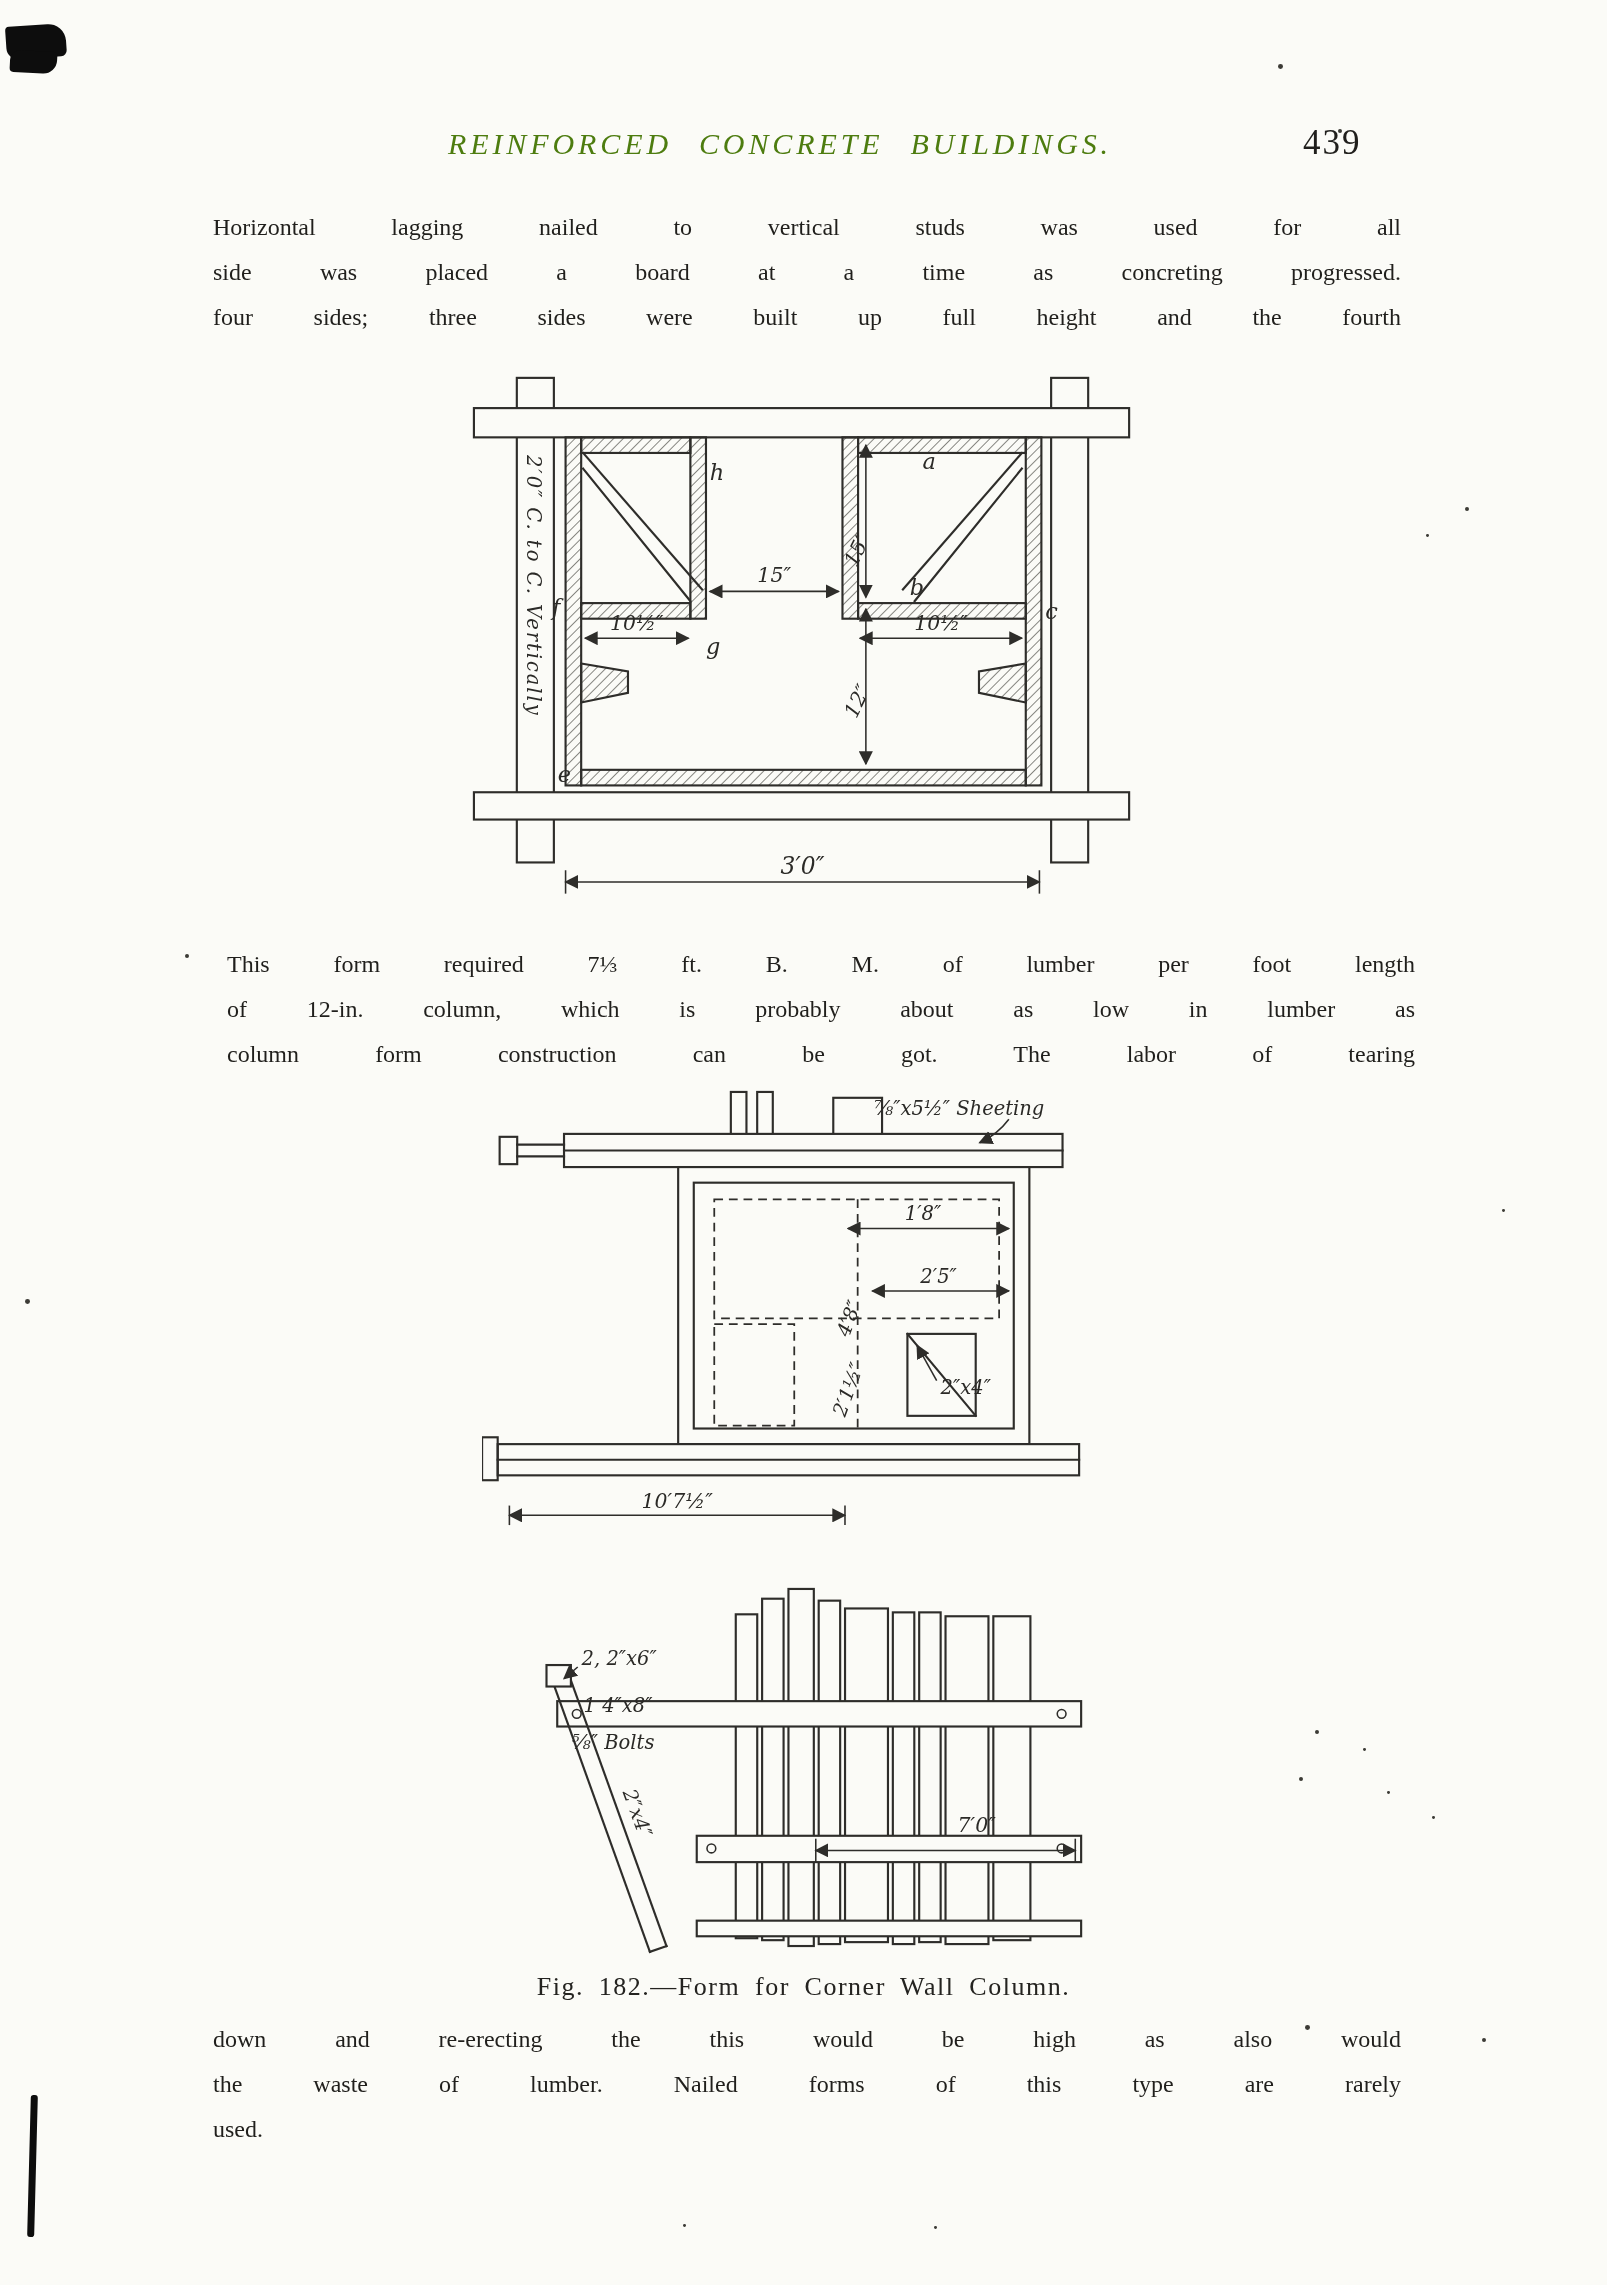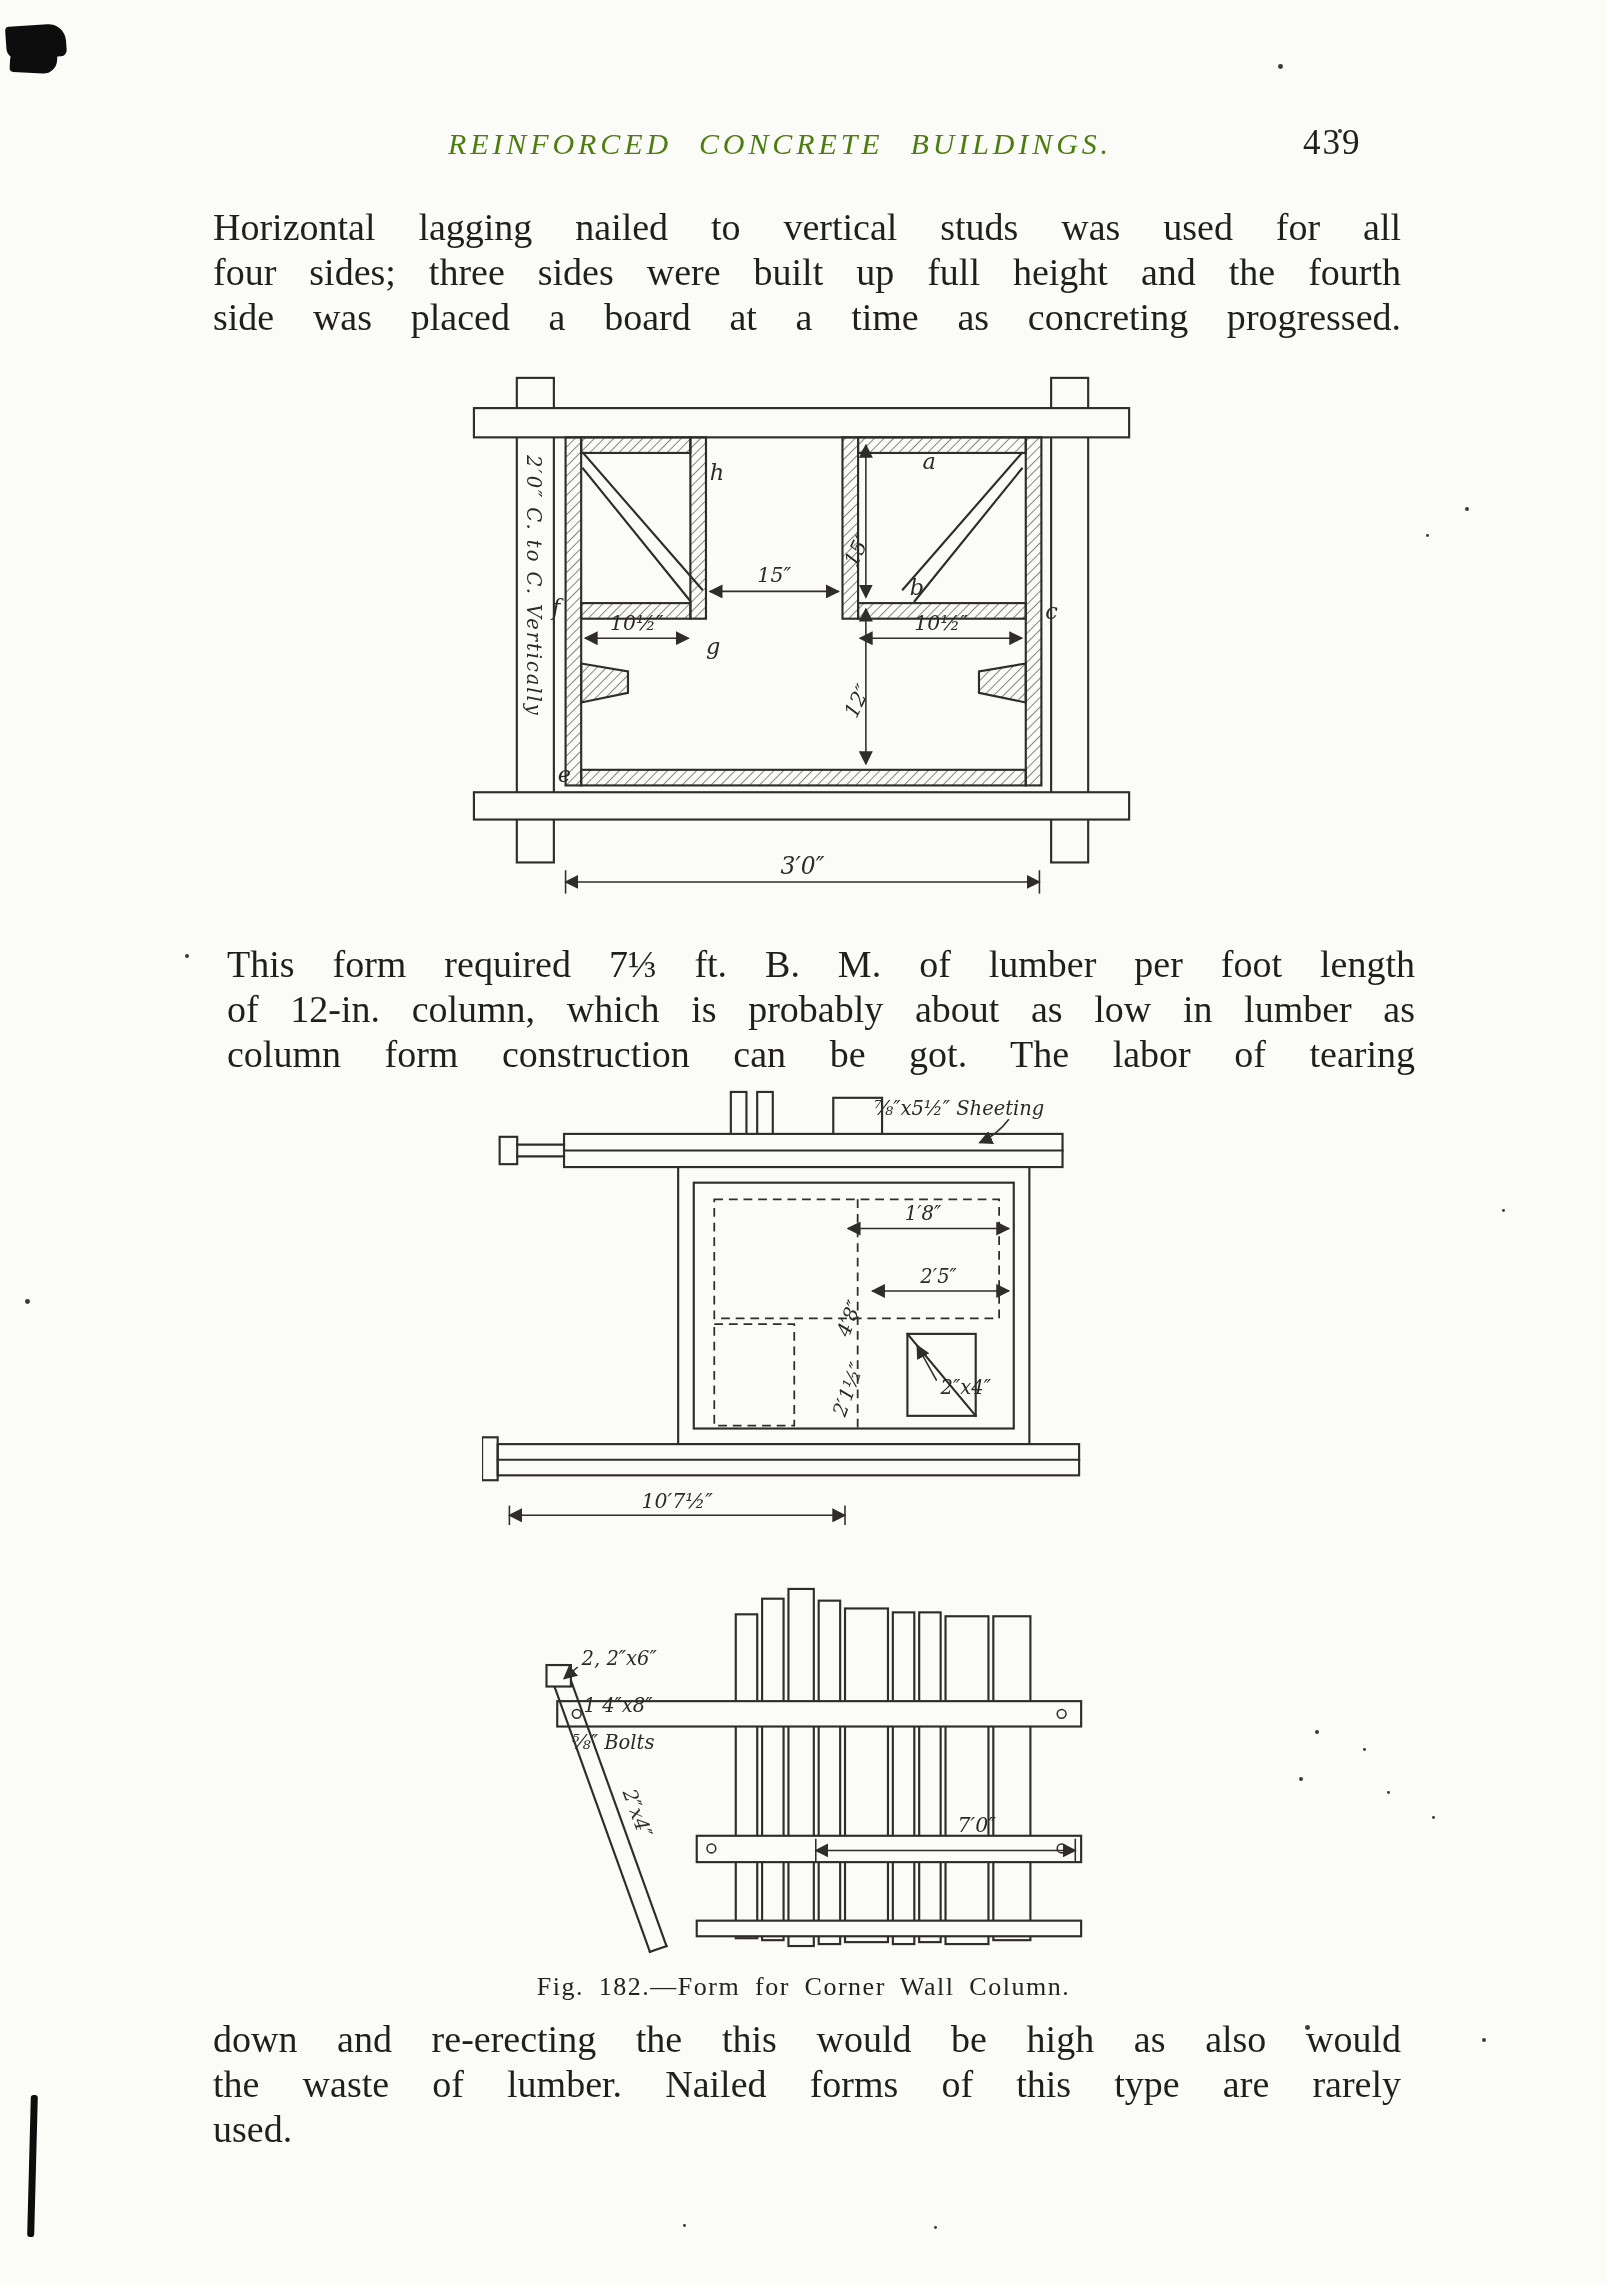--- a/index.html
+++ b/index.html
@@ -9,21 +9,21 @@
     background:#fbfbf7; overflow:hidden;
     font-family:"Liberation Serif","DejaVu Serif",serif;
     color:#201f1c;
   }
   .page-header { position:absolute; top:119px; left:0; width:1607px; height:59px; }
   .running-title {
     position:absolute; left:0; top:7.8px; width:1560px; text-align:center;
     font-style:italic; font-size:30px; letter-spacing:3.9px; word-spacing:15.6px; color:#4d7c0f;
   }
   .page-number { position:absolute; left:1303px; top:3.9px; font-size:35px; letter-spacing:2px; }
-  .body-par { position:absolute; left:213px; width:1188px; font-size:38px; line-height:45px; word-spacing:4.9px; }
+  .body-par { position:absolute; left:213px; width:1188px; font-size:24px; line-height:45px; word-spacing:4.9px; }
   .body-par .line { text-align:justify; text-align-last:justify; }
   .body-par .line.last { text-align-last:left; }
   #par1 { top:205px; }
   #par2 { top:942px;margin-left:14px; }
   #par3 { top:2017px; }
   .fig-caption {
     position:absolute; left:0; width:1607px; text-align:center;
     font-size:26px; letter-spacing:1.5px; word-spacing:6.8px; color:#242320;
   }
   #caption181 { top:895px; }
@@ -47,22 +47,22 @@
 
 <div class="page">
 
   <div class="page-header">
     <div class="running-title">REINFORCED CONCRETE BUILDINGS.</div>
     <div class="page-number">439</div>
   </div>
 
   <div id="par1" class="body-par">
     <div class="line">Horizontal lagging nailed to vertical studs was used for all</div>
+    <div class="line">side was placed a board at a time as concreting progressed.</div>
     <div class="line">four sides; three sides were built up full height and the fourth</div>
-    <div class="line">side was placed a board at a time as concreting progressed.</div>
   </div>
 
   <div id="fig181" class="figwrap">
     <svg viewBox="0 0 690 560" width="673" height="546">
       <defs>
         <pattern id="hatch" patternUnits="userSpaceOnUse" width="7" height="7" patternTransform="rotate(45)">
           <line x1="0" y1="0" x2="0" y2="7" stroke="#44433e" stroke-width="1.3"></line>
         </pattern>
         <marker id="arrA" viewBox="0 0 10 10" refX="9" refY="5" markerWidth="9" markerHeight="9" orient="auto-start-reverse">
           <path d="M0,0 L10,5 L0,10 z" fill="#2e2d2a"></path>

